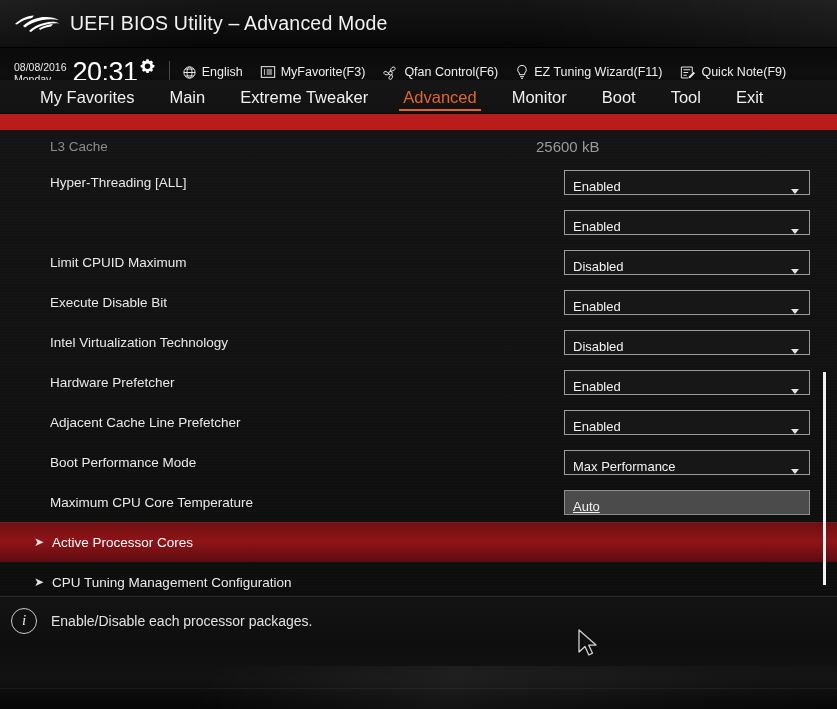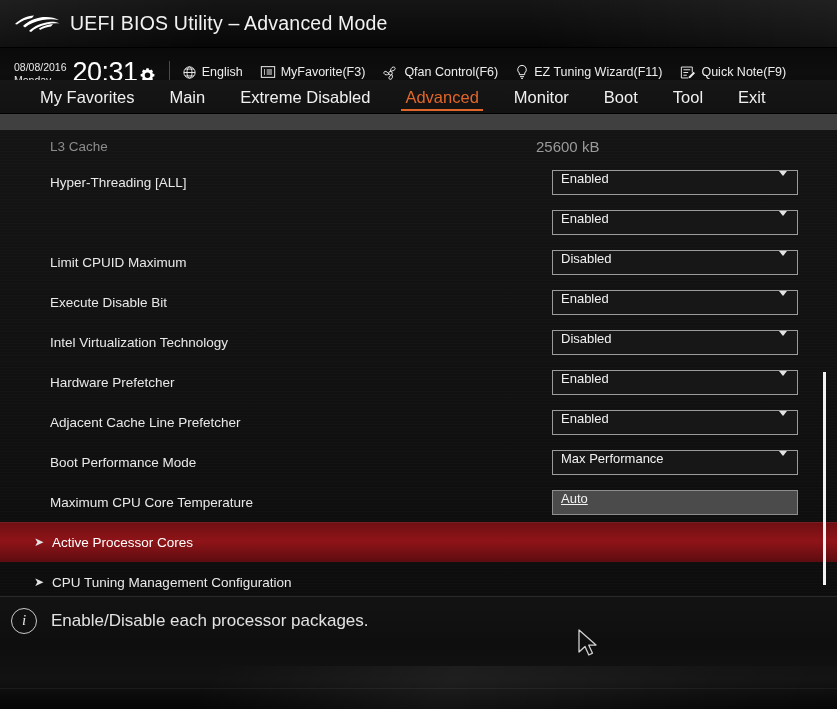--- a/index.html
+++ b/index.html
@@ -5,21 +5,21 @@
   * { box-sizing: border-box; margin: 0; padding: 0; }
   html, body {
     width: 837px; height: 709px;
     background: #0b0b0b;
     font-family: "Liberation Sans", sans-serif;
     overflow: hidden;
   }
   #app {
     position: relative;
     width: 837px; height: 709px;
-    background: #404040;
+    background: #b91c1c;
     overflow: hidden;
   }
 
   
   .titlebar {
     position: absolute; top: 0; left: 0;
     width: 837px; height: 48px;
     background:
       linear-gradient(115deg, rgba(255,255,255,0.045) 0%, rgba(255,255,255,0.0) 26%),
       linear-gradient(250deg, rgba(255,255,255,0.05) 0%, rgba(255,255,255,0) 38%),
@@ -41,21 +41,21 @@
 
   
   .infobar {
     position: absolute; top: 48px; left: 0;
     width: 837px; height: 48px;
     background: linear-gradient(180deg, #0a0a0a 0%, #0e0e0e 50%, #090909 100%);
     display: flex; align-items: center;
     overflow: hidden;
   }
   .datetime {
-    display: flex; align-items: flex-end;
+    display: flex; align-items: center;
     margin-left: 14px;
     flex: 0 0 auto;
   }
   .date-block {
     display: flex; flex-direction: column;
     color: #e8e8e8; font-size: 10.5px; line-height: 12.5px;
     margin-right: 6px; padding-top: 2px;
   }
   .clock {
     color: #ffffff; font-size: 27px; font-weight: 400;
@@ -115,25 +115,25 @@
   .row-label {
     color: #e9e9e9; font-size: 13.5px;
     flex: 0 0 auto;
   }
   .row.info .row-label { color: #8c8c8c; }
   .row-value-text {
     position: absolute; left: 536px;
     color: #9a9a9a; font-size: 15px;
   }
   .field {
-    position: absolute; left: 552px;
+    position: absolute; left: 564px;
     width: 246px; height: 25px;
     border: 1px solid #9b9b9b;
     background: #171717;
-    display: flex; align-items: flex-start;
+    display: flex; align-items: flex-end;
     padding: 0 8px;
     color: #f2f2f2; font-size: 13px;
   }
   .field.filled {
     background: #4b4b4b;
     border: 1px solid #8e8e8e;
     text-decoration: underline;
   }
   .field .fval { flex: 1 1 auto; }
   .caret {
@@ -178,21 +178,21 @@
   .info-icon {
     width: 26px; height: 26px; border-radius: 50%;
     border: 1px solid #c9c9c9;
     color: #e6e6e6; font-size: 15px;
     display: flex; align-items: center; justify-content: center;
     margin-left: 11px; margin-right: 14px;
     flex: 0 0 auto;
     font-family: "Liberation Serif", serif;
     font-style: italic;
   }
-  .help-text { color: #e2e2e2; font-size: 17px; }
+  .help-text { color: #e2e2e2; font-size: 14px; }
 
   
   .footer {
     position: absolute; top: 644px; left: 0;
     width: 837px; height: 65px;
     background: linear-gradient(180deg, #0e0e0e 0%, #121212 55%, #050505 100%);
     overflow: hidden;
   }
   .footer-shine {
     position: absolute; left: 200px; top: 22px;
@@ -311,21 +311,21 @@
         </svg>
       </span>
       <span>Quick Note(F9)</span>
     </div>
 
   </div>
 
   <div class="navbar">
     <div class="nav-tab">My Favorites</div>
     <div class="nav-tab">Main</div>
-    <div class="nav-tab">Extreme Disabled</div>
+    <div class="nav-tab">Extreme Tweaker</div>
     <div class="nav-tab active">Advanced</div>
     <div class="nav-tab">Monitor</div>
     <div class="nav-tab">Boot</div>
     <div class="nav-tab">Tool</div>
     <div class="nav-tab">Exit</div>
   </div>
 
   <div class="content">
 
     <div class="row info">

